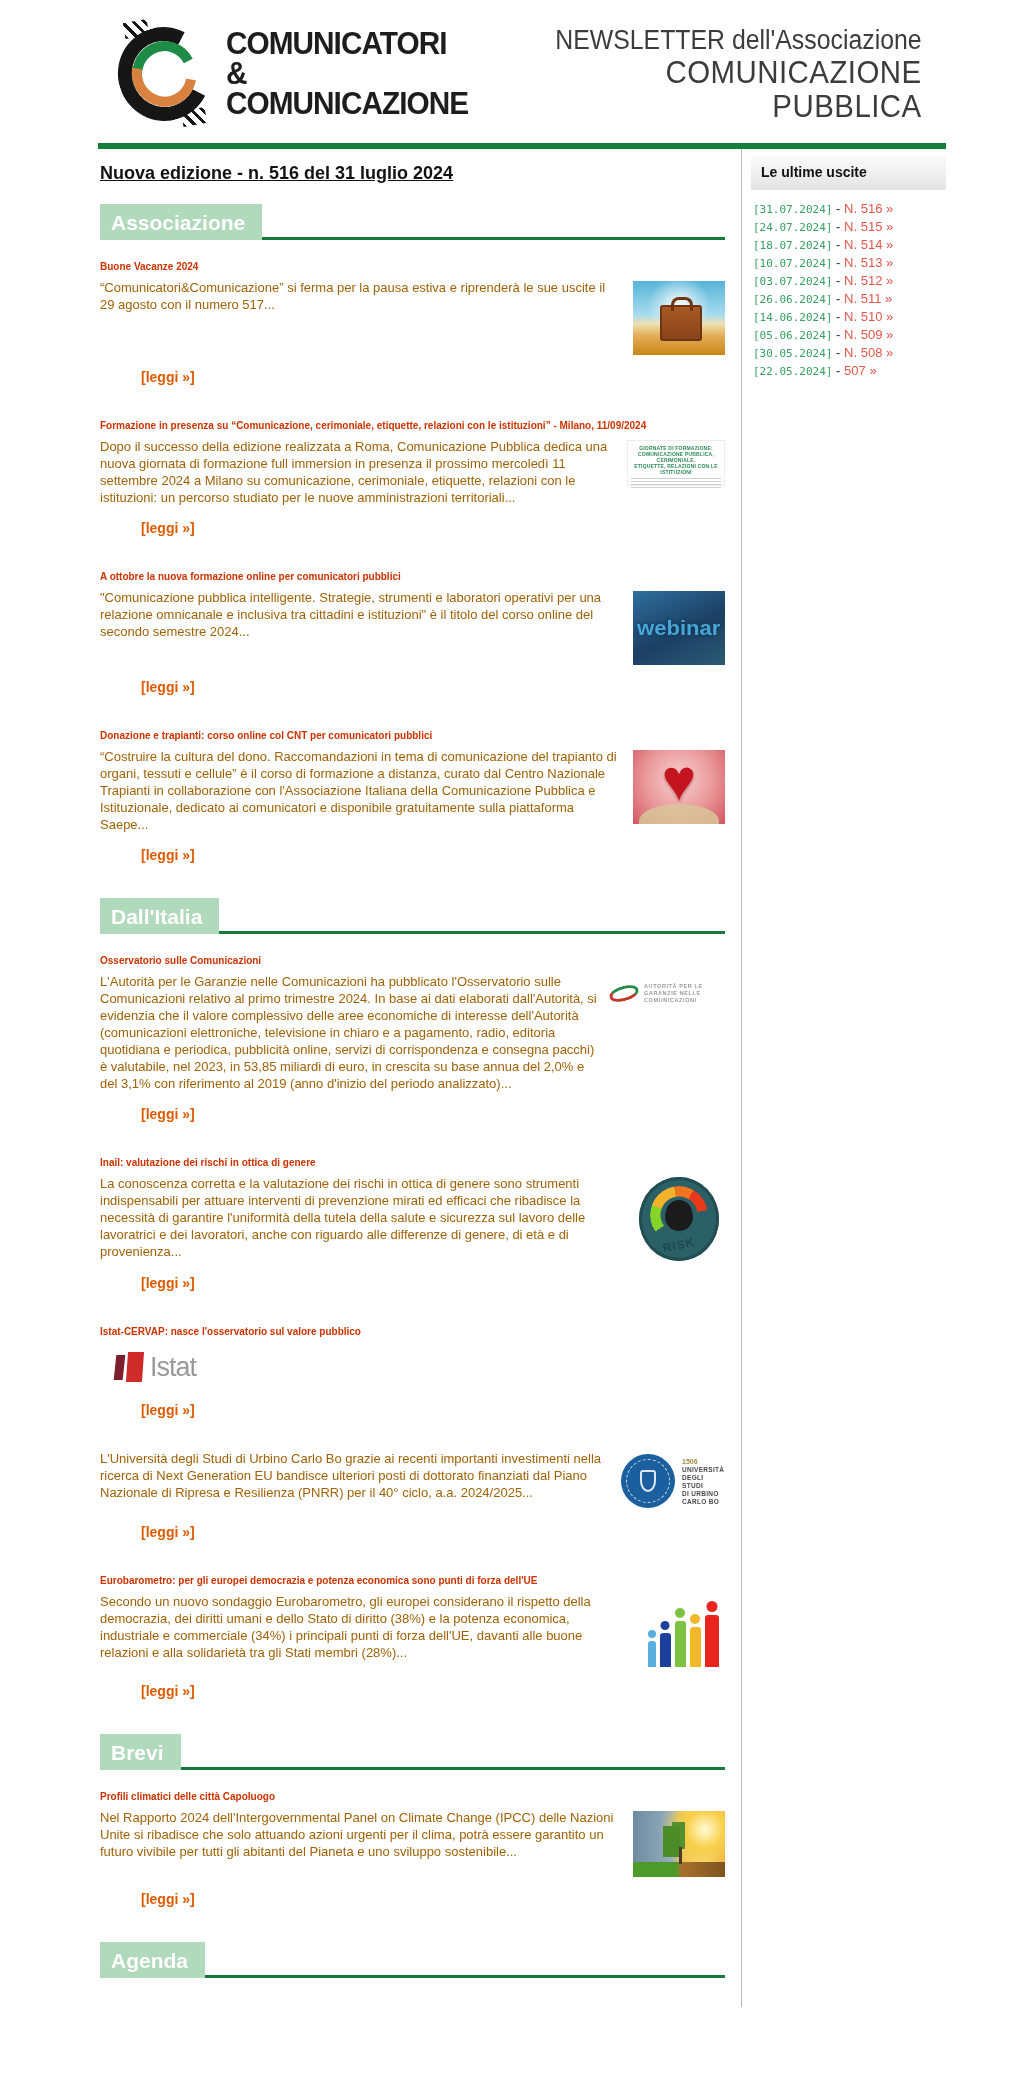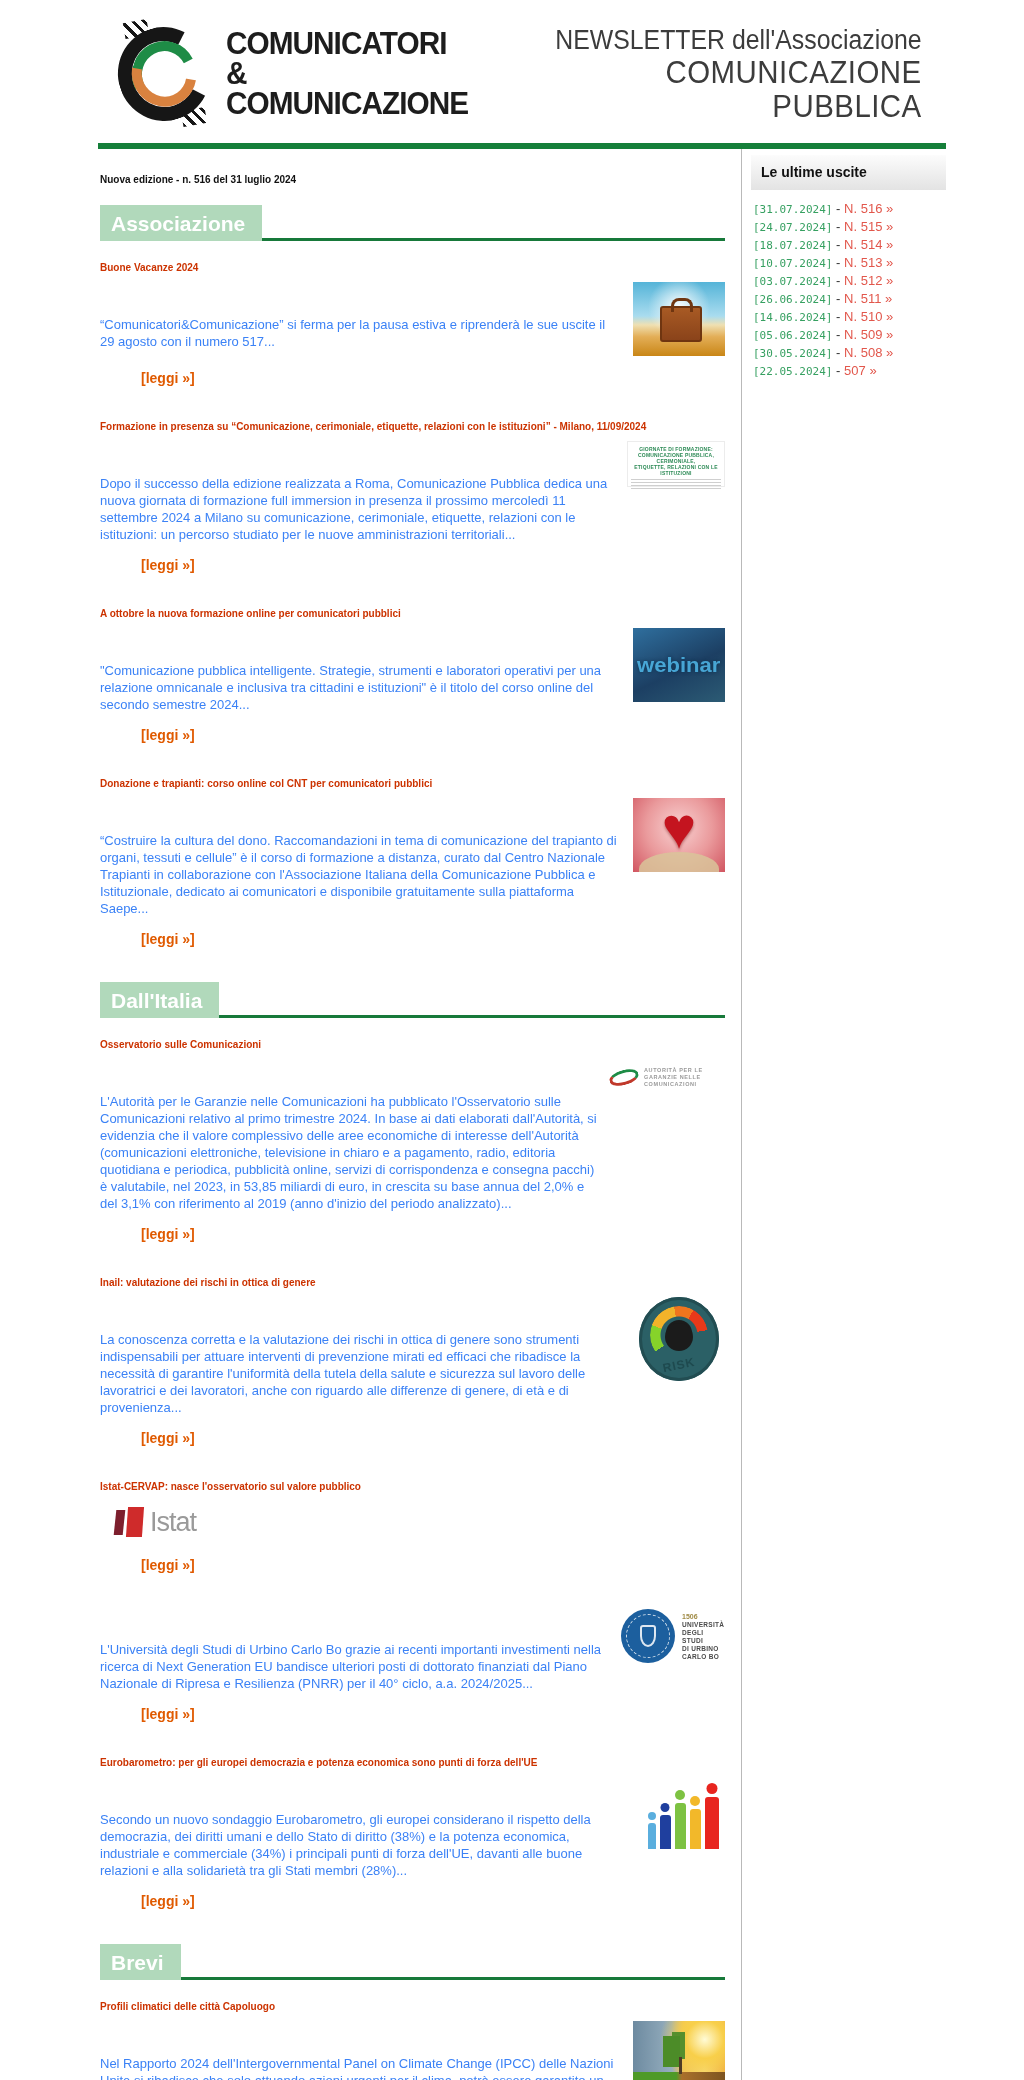--- a/index.html
+++ b/index.html
@@ -23,31 +23,31 @@
   .nl-line1 { font-size:27px; line-height:30px; }
   .nl-line2 { font-size:32px; line-height:34px; letter-spacing:0.5px; }
 
   .top-rule { height:6px; background:#157f3a; }
 
   
   .columns { display:flex; align-items:stretch; min-height:1858px; }
   .main-col { flex:1; padding:10px 16px 0 2px; }
   .side-col { width:205px; flex:none; border-left:1px solid #b9b9b9; padding:6px 0 0 9px; }
 
-  .edition-title { font-size:10px; font-weight:bold; color:#111; margin:15px 0 20px 0; }
+  .edition-title { font-size:18px; font-weight:bold; color:#111; margin:4px 0 20px 0;text-decoration:underline; }
 
   .section-head { display:flex; align-items:flex-end; margin:34px 0 18px 0; }
   .section-head.first { margin-top:8px; }
   .section-box { display:inline-block; background:#b1d9bb; color:#fff; font-weight:bold; font-size:21px; padding:7px 17px 5px 11px; }
   .section-line { flex:1; height:3px; background:#17793a; }
 
   .article { margin-bottom:31px; }
   .a-title { font-size:10px; line-height:18px; font-weight:bold; color:#cc3300; margin-bottom:3px; text-decoration:none; display:block; }
   .a-row { display:flex; align-items:flex-start; }
-  .a-body { flex:1; font-size:13px; line-height:17px; color:#3b82f6; padding-right:11px; white-space:pre-line;margin-top:36px; }
+  .a-body { flex:1; font-size:13px; line-height:17px; color:#a16207; padding-right:11px; white-space:pre-line; }
   .a-media { flex:none; display:flex; justify-content:flex-end; padding-top:2px; }
   .a-more { display:inline-block; margin-top:14px; font-size:14px; font-weight:bold; color:#e05a00; text-decoration:none; cursor:pointer;padding-left:41px; }
 
   
   .side-head { font-size:14px; font-weight:bold; color:#111; background:linear-gradient(180deg,#fcfcfc 0%,#e3e3e3 100%); padding:9px 10px 10px 10px; margin-bottom:10px; }
   .uscite-item { font-size:13px; line-height:17px; padding:0 0 0 2px; white-space:nowrap; }
   .u-date { font-family:"DejaVu Sans Mono","Liberation Mono",monospace; font-size:11px; color:#36a061; }
   .u-dash { color:#333; }
   .u-link { color:#e2574c; text-decoration:none; cursor:pointer; }
 

